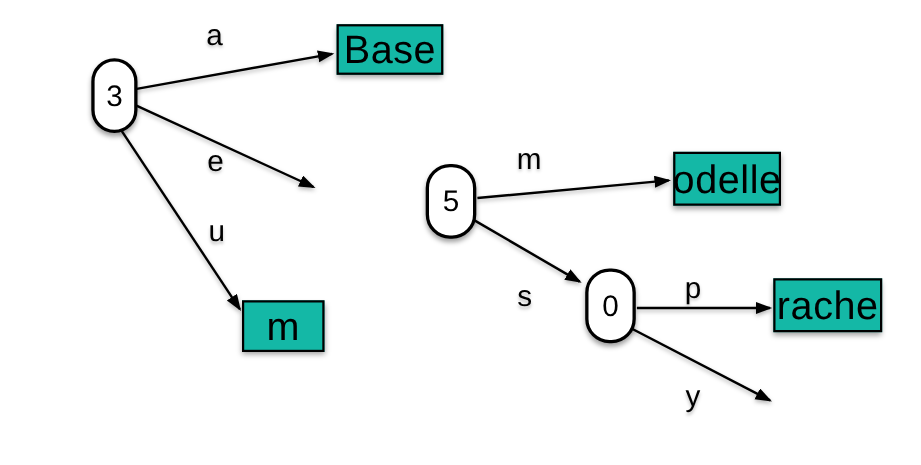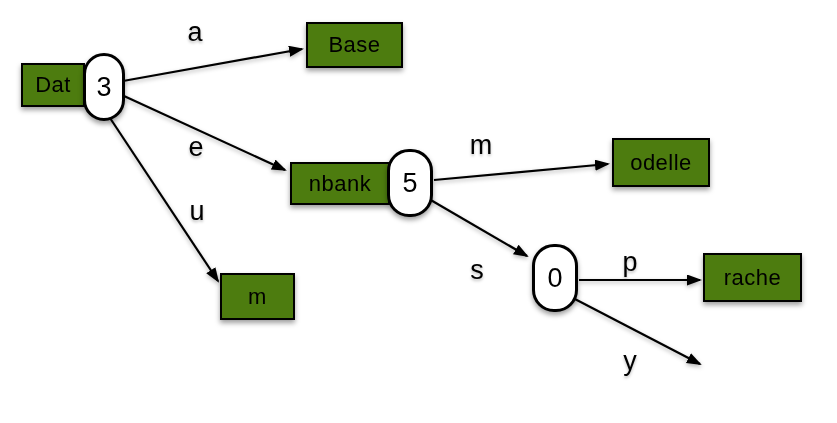--- a/index.html
+++ b/index.html
@@ -13,27 +13,27 @@
   }
   .edges {
     position: absolute;
     left: 0; top: 0;
     width: 837px; height: 423px;
     filter: drop-shadow(0px 2px 2px rgba(0,0,0,0.30));
   }
   .box {
     position: absolute;
     box-sizing: border-box;
-    background: #4d7c0f;
+    background: #14b8a6;
     border: 2.5px solid #000000;
     box-shadow: 0px 3px 5px rgba(0,0,0,0.38);
     display: flex;
     align-items: center;
     justify-content: center;
-    font-size: 22px;
+    font-size: 36px;
     color: #000000;
     letter-spacing: 0.5px;
   }
   .oval {
     position: absolute;
     box-sizing: border-box;
     background: #ffffff;
     border: 3px solid #000000;
     border-radius: 22px;
     box-shadow: 0px 3px 5px rgba(0,0,0,0.38);
@@ -64,23 +64,21 @@
     </defs>
     <line x1="123" y1="81" x2="302" y2="49" stroke="#000000" stroke-width="2.2" marker-end="url(#arrow)"></line>
     <line x1="124" y1="96" x2="285" y2="170" stroke="#000000" stroke-width="2.2" marker-end="url(#arrow)"></line>
     <line x1="110" y1="118" x2="218" y2="281" stroke="#000000" stroke-width="2.2" marker-end="url(#arrow)"></line>
     <line x1="434" y1="180" x2="608" y2="164" stroke="#000000" stroke-width="2.2" marker-end="url(#arrow)"></line>
     <line x1="429" y1="199" x2="527" y2="256" stroke="#000000" stroke-width="2.2" marker-end="url(#arrow)"></line>
     <line x1="579" y1="280" x2="700" y2="280" stroke="#000000" stroke-width="2.2" marker-end="url(#arrow)"></line>
     <line x1="571" y1="297" x2="700" y2="364" stroke="#000000" stroke-width="2.2" marker-end="url(#arrow)"></line>
   </svg>
 
-  <div class="box" style="left:21px;  top:63px;  width:64px; height:44px;">Dat</div>
   <div class="box" style="left:306px; top:22px;  width:97px; height:46px;">Base</div>
-  <div class="box" style="left:290px; top:162px; width:100px;height:43px;">nbank</div>
   <div class="box" style="left:220px; top:273px; width:75px; height:47px;">m</div>
   <div class="box" style="left:612px; top:138px; width:98px; height:49px;">odelle</div>
   <div class="box" style="left:703px; top:253px; width:99px; height:49px;">rache</div>
 
   <div class="oval" style="left:83px;  top:53px;  width:42px; height:68px;">3</div>
   <div class="oval" style="left:387px; top:149px; width:46px; height:68px;">5</div>
   <div class="oval" style="left:532px; top:244px; width:46px; height:68px;">0</div>
 
   <span class="edge-label" style="left:195px; top:32px;">a</span>
   <span class="edge-label" style="left:196px; top:147px;">e</span>

